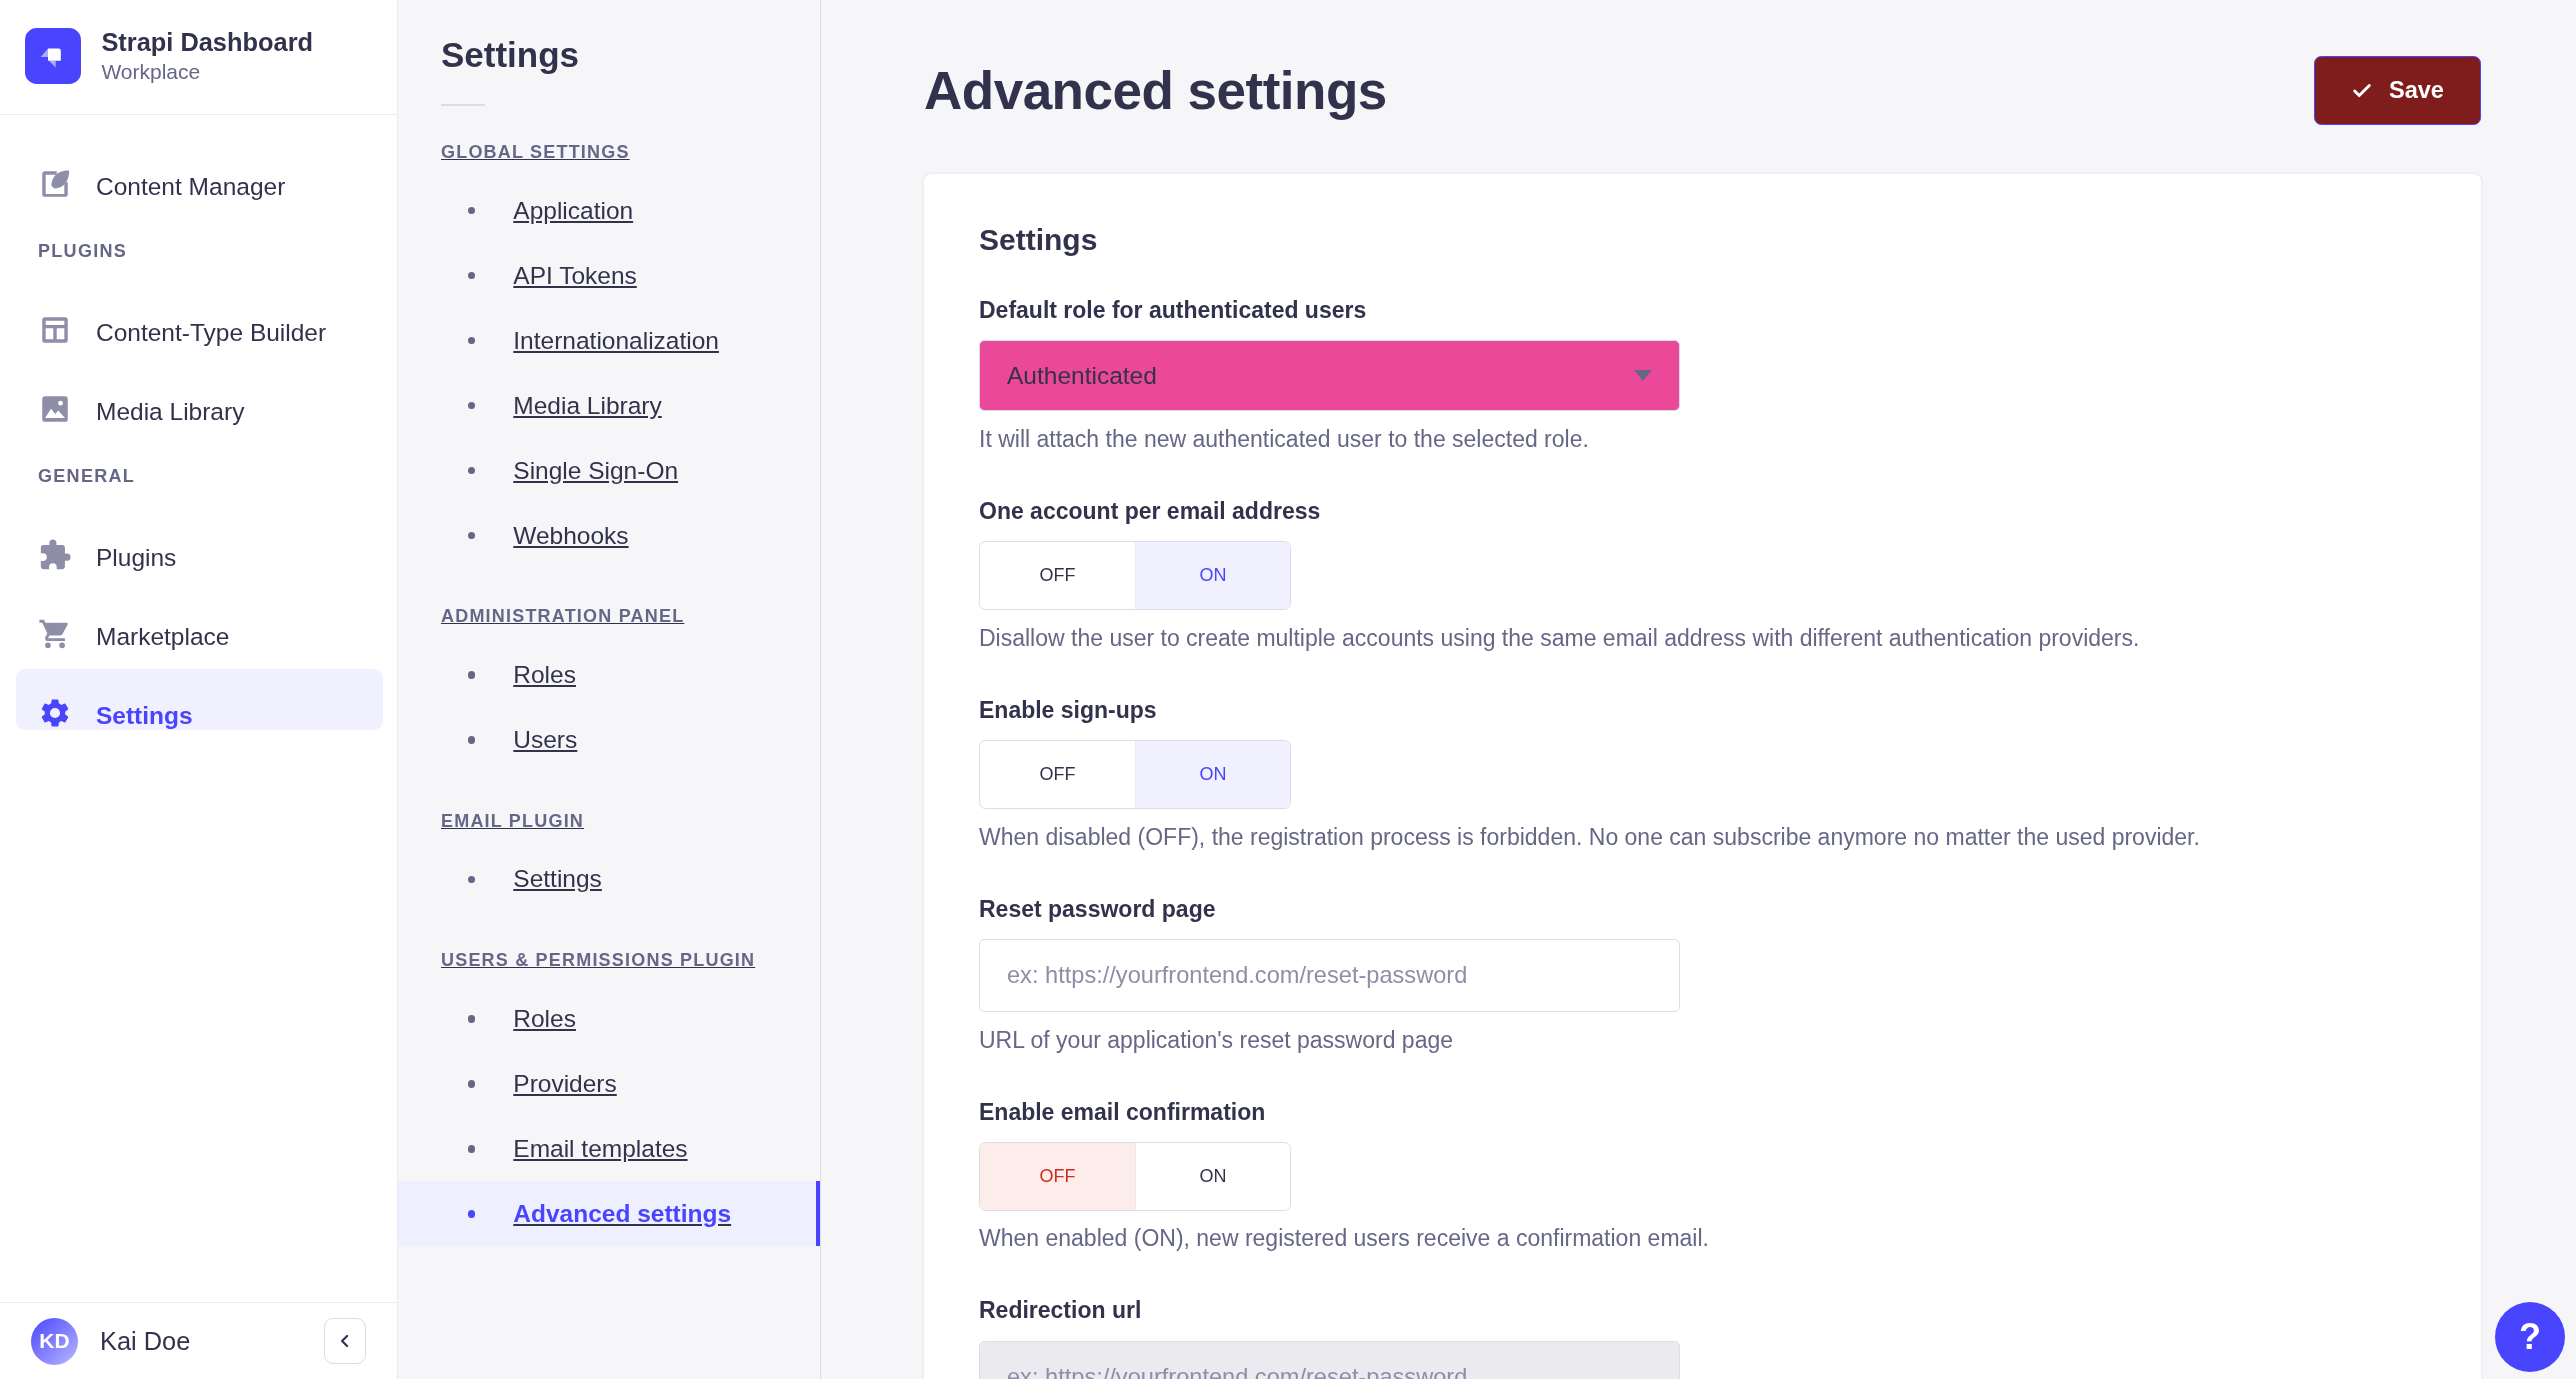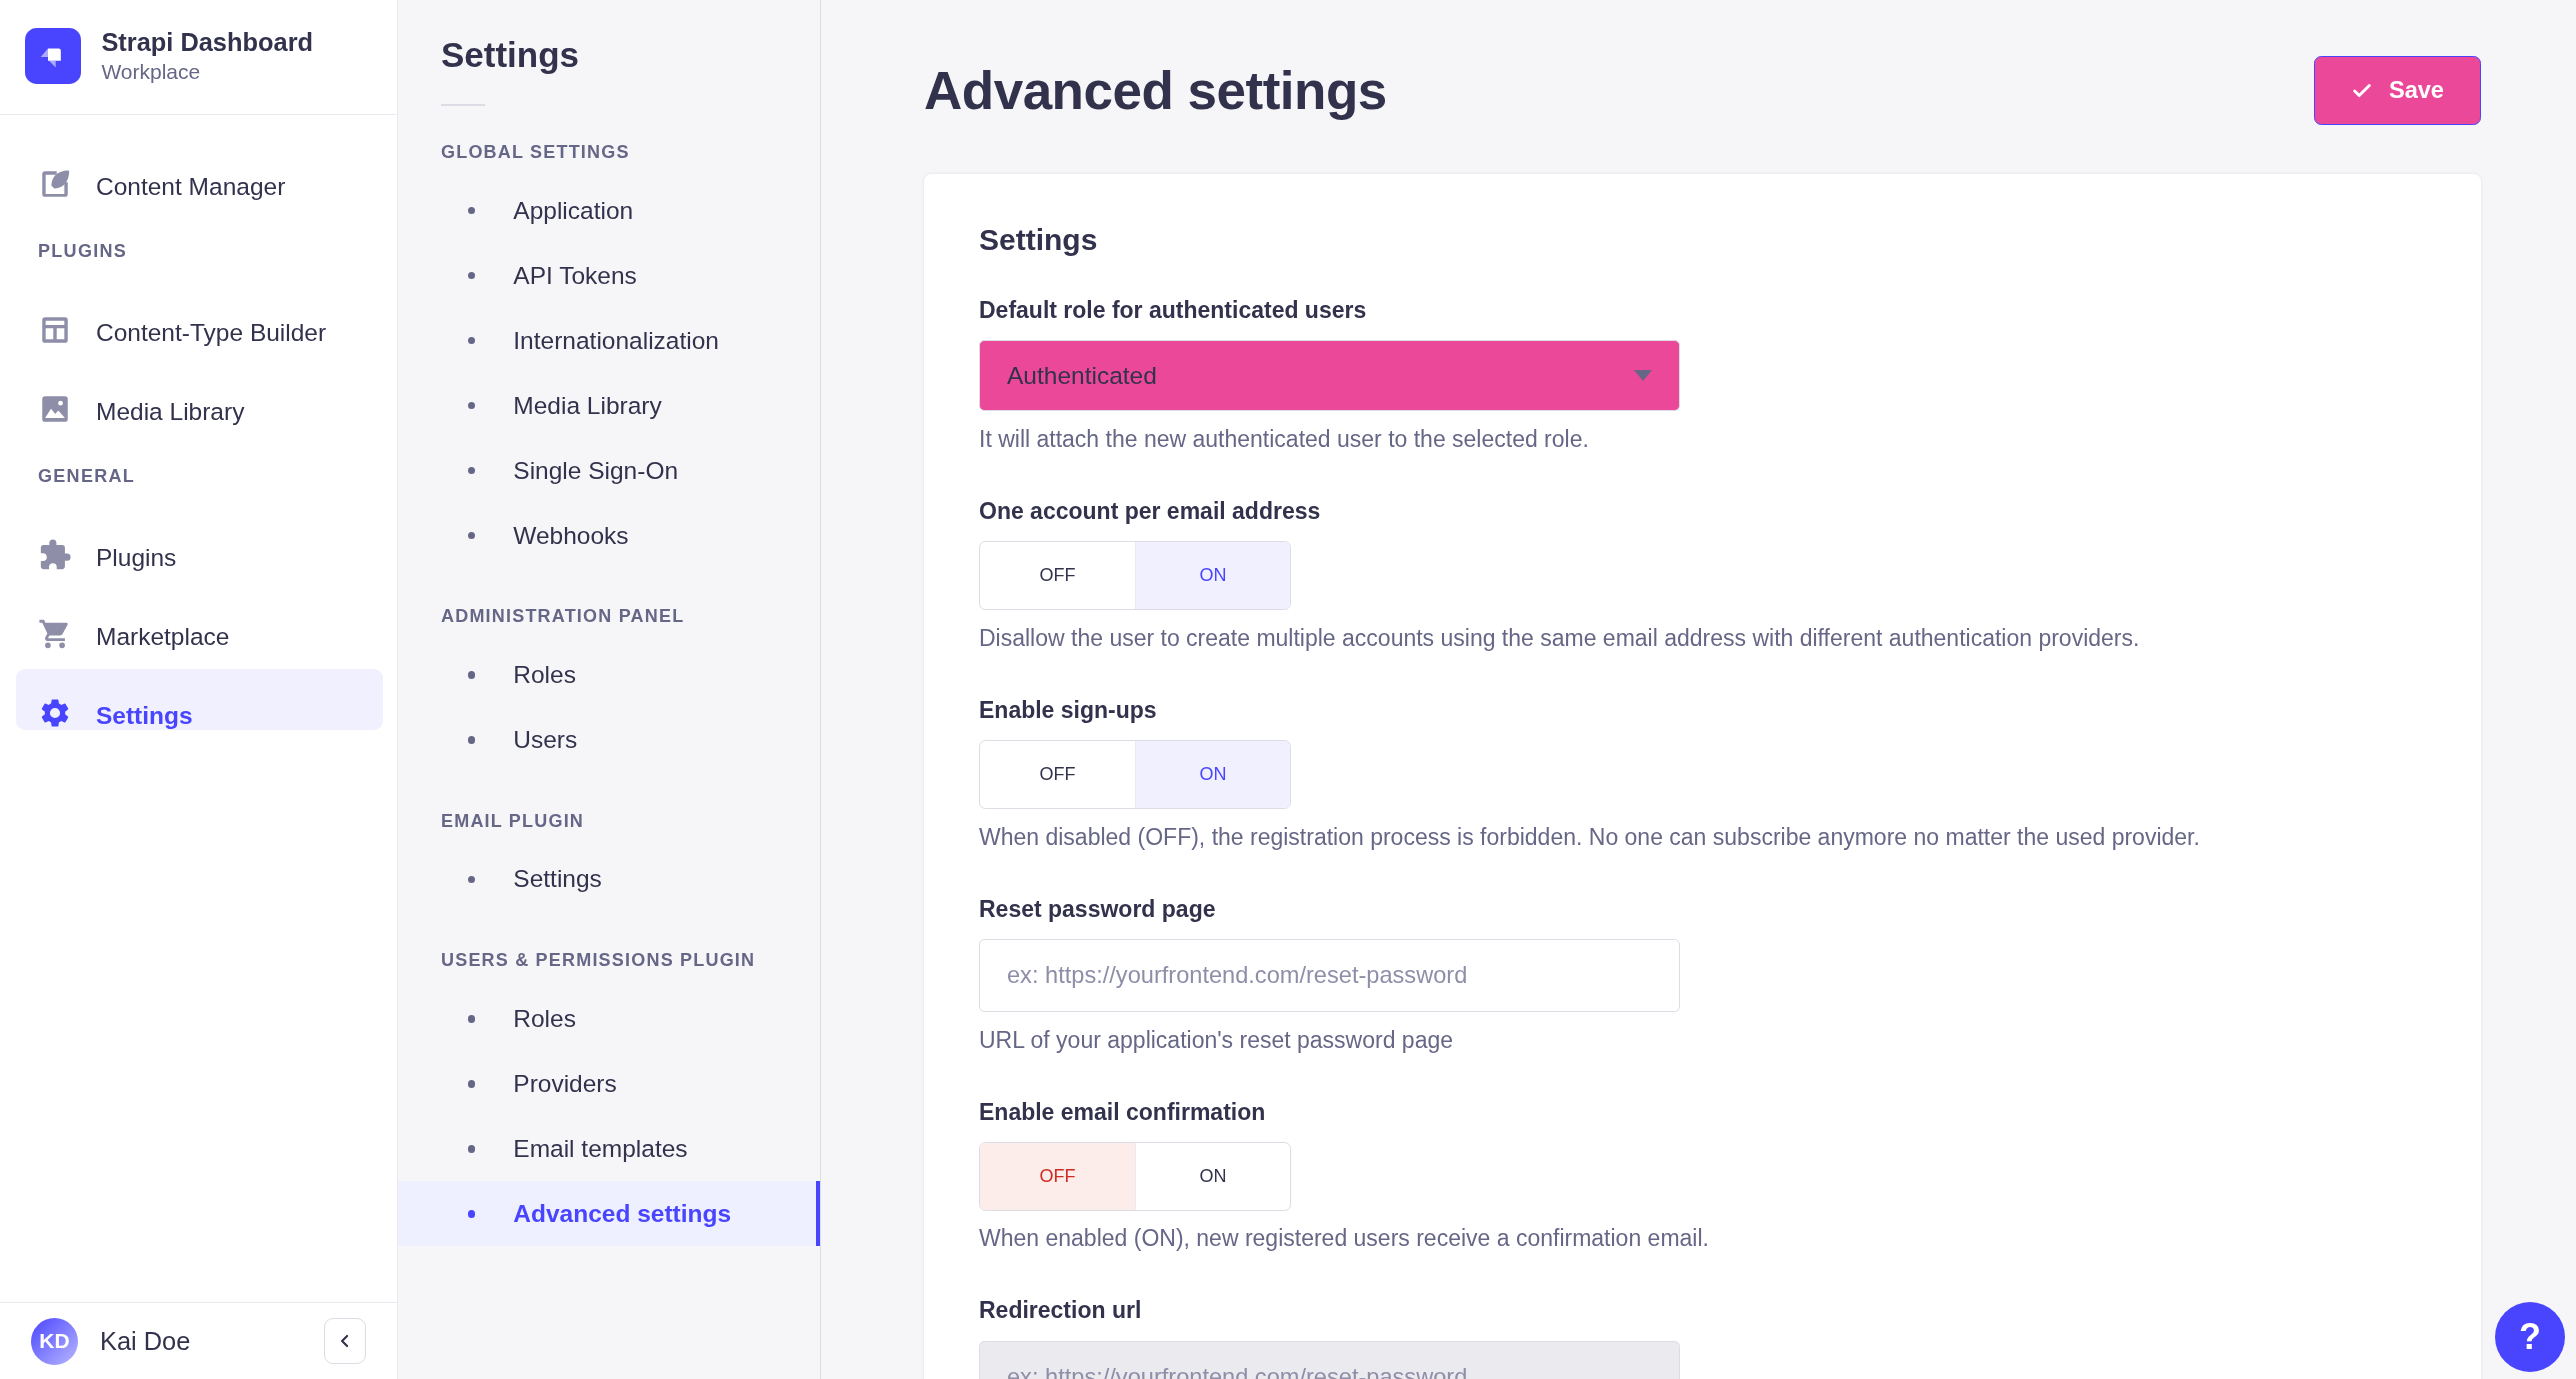--- a/index.html
+++ b/index.html
@@ -75,21 +75,21 @@
   .subnav {
     width: 423px; height: 100%;
     background: #f6f6f9;
     border-right: 0.9px solid #dcdce4;
     padding-top: 35px;
     flex: 0 0 auto;
     overflow: hidden;
   }
   .subnav-title { font-size: 35px; font-weight: 700; color: #32324d; margin-left: 43px; }
   .subnav-divider { width: 44px; height: 1.8px; background: #dcdce4; margin: 29px 0 0 43px; }
-  .subnav-section { margin-top: 38px; }
+  .subnav-section { margin-top: 38px; text-decoration: underline; }
   .subnav-section:first-of-type { margin-top: 36px; }
   .subnav-section-title {
     font-size: 18px; font-weight: 700; letter-spacing: 1.2px;
     color: #666687; margin-left: 43px;
   }
   .subnav-items { margin-top: 15.4px; }
   .subnav-item {
     height: 65px; display: flex; align-items: center; gap: 38px;
     padding-left: 70px; font-size: 24.5px; color: #32324d; cursor: pointer;
   }
@@ -104,21 +104,21 @@
 
   
   .main { flex: 1 1 auto; height: 100%; overflow: hidden; }
   .main-header {
     display: flex; align-items: center; justify-content: space-between;
     padding: 56px 95px 0 103px;
   }
   .page-title { font-size: 53px; font-weight: 700; color: #32324d; letter-spacing: -0.5px; }
   .save-btn {
     height: 69px; padding: 0 36px; border-radius: 7.3px;
-    background: #ec4899; border: 0.9px solid #4945ff;
+    background: #7f1d1d; border: 0.9px solid #4945ff;
     color: #ffffff; font-size: 23.6px; font-weight: 700;
     font-family: "Liberation Sans", sans-serif;
     display: flex; align-items: center; gap: 16.4px; cursor: pointer;
   }
   .save-btn svg { width: 22px; height: 22px; }
 
   .card {
     margin: 49px 95px 0 103px;
     background: #ffffff; border-radius: 7.3px;
     box-shadow: 0 0.9px 3.6px rgba(33, 33, 52, 0.1);

